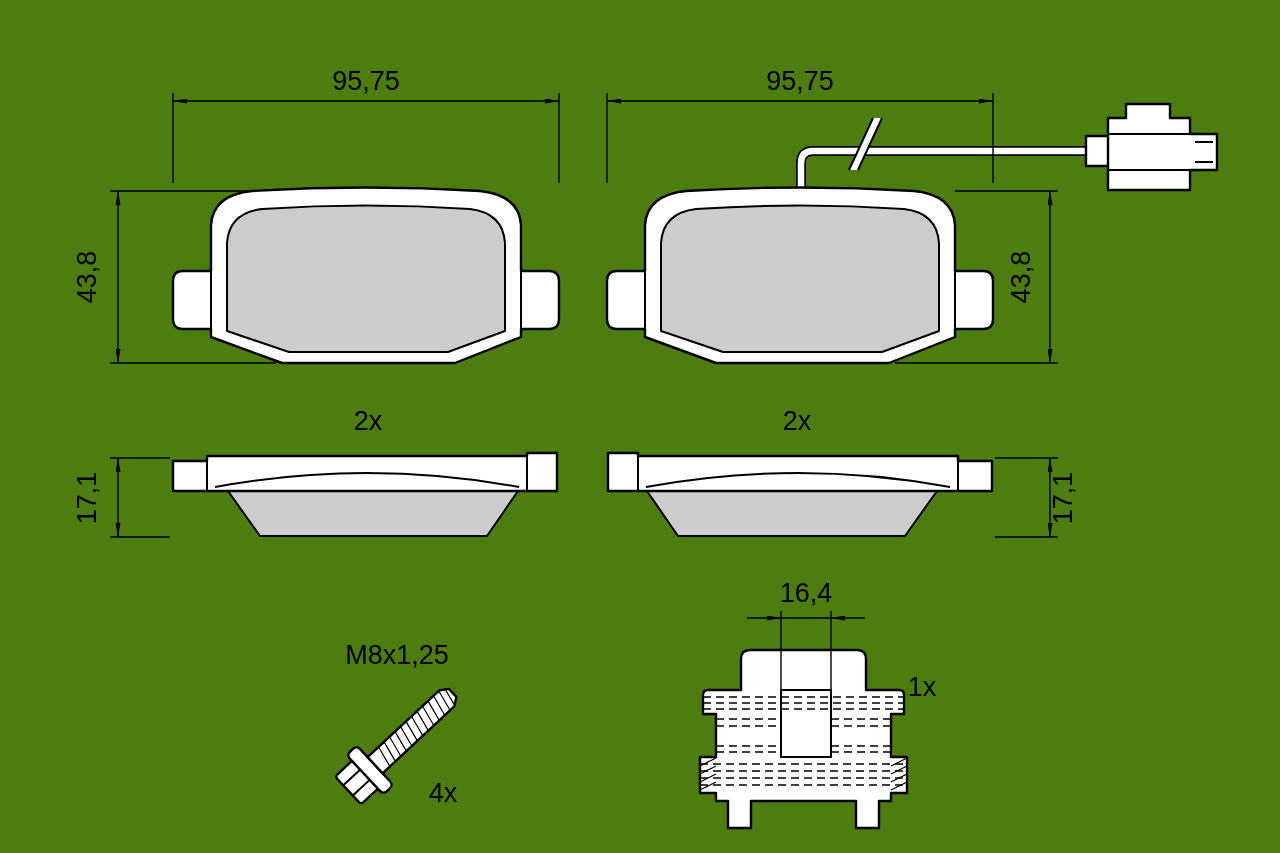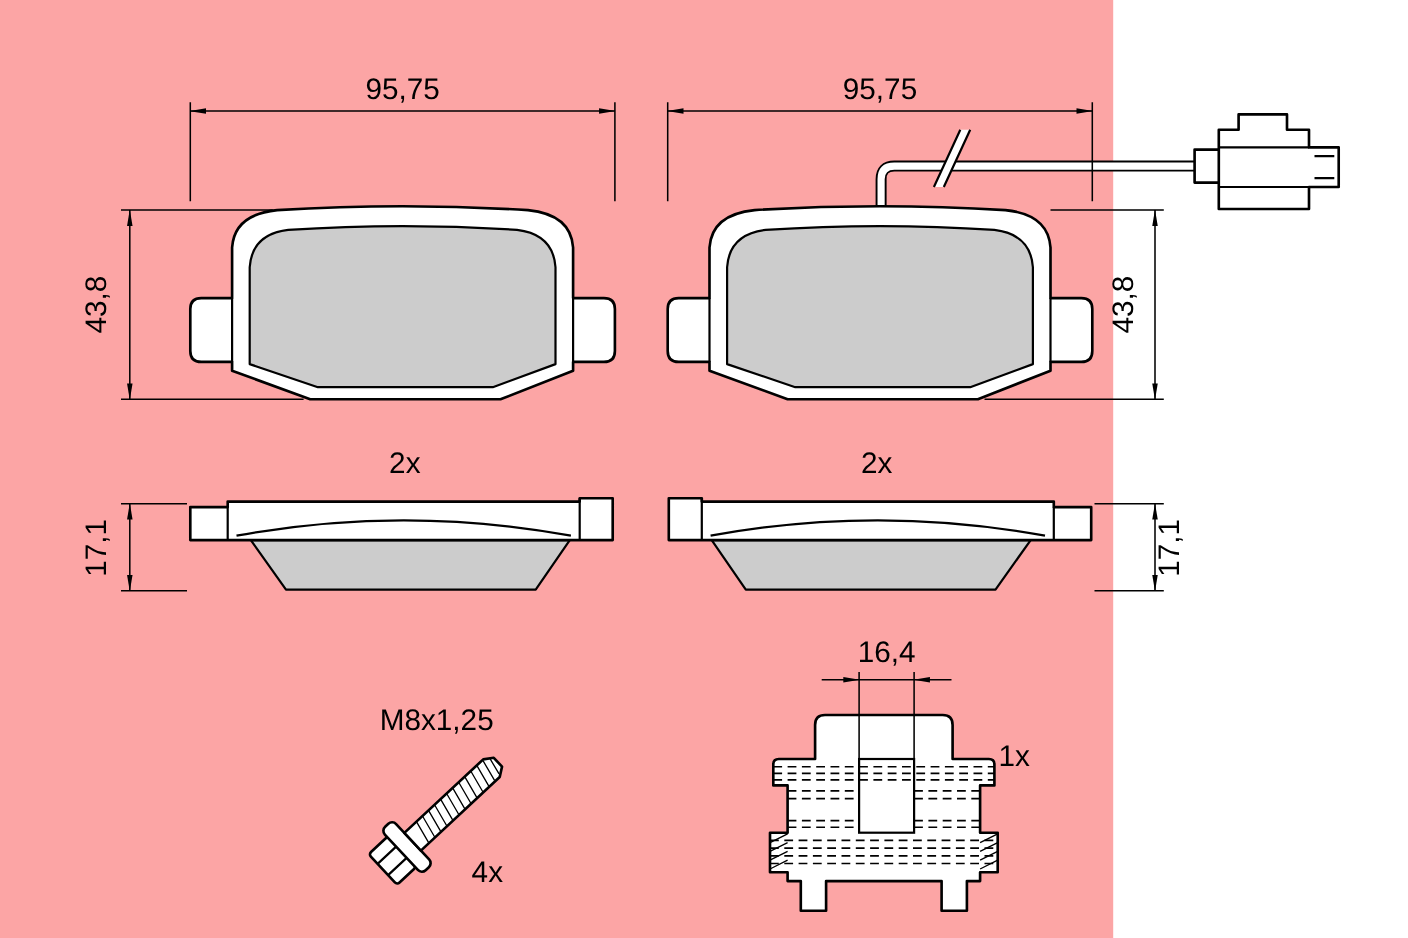--- a/index.html
+++ b/index.html
@@ -4,24 +4,24 @@
 <style>
   html, body {
     margin: 0;
     padding: 0;
     background: #ffffff;
     width: 1280px;
     height: 853px;
     font-family: "Liberation Sans", sans-serif;
   }
   #canvas-wrap {
-    width: 1012px;
+    width: 1280px;
     height: 853px;
     position: relative;
-    background: #fca5a5;
+    background: #4d7c0f;
   }
   svg { display: block; }
   .outline   { fill: #ffffff; stroke: #000000; stroke-width: 2.4; stroke-linejoin: round; }
   .friction  { stroke: #000000; stroke-width: 2; stroke-linejoin: round; }
   .detail    { fill: none; stroke: #000000; stroke-width: 2; }
   .thin      { fill: none; stroke: #000000; stroke-width: 1.4; }
   .dimline   { fill: none; stroke: #000000; stroke-width: 1.4; }
   .dashed    { fill: none; stroke: #000000; stroke-width: 1.5; stroke-dasharray: 8 5; }
   .hatch     { fill: none; stroke: #000000; stroke-width: 1.2; }
   .wirecase  { fill: none; stroke: #000000; stroke-width: 10; }

